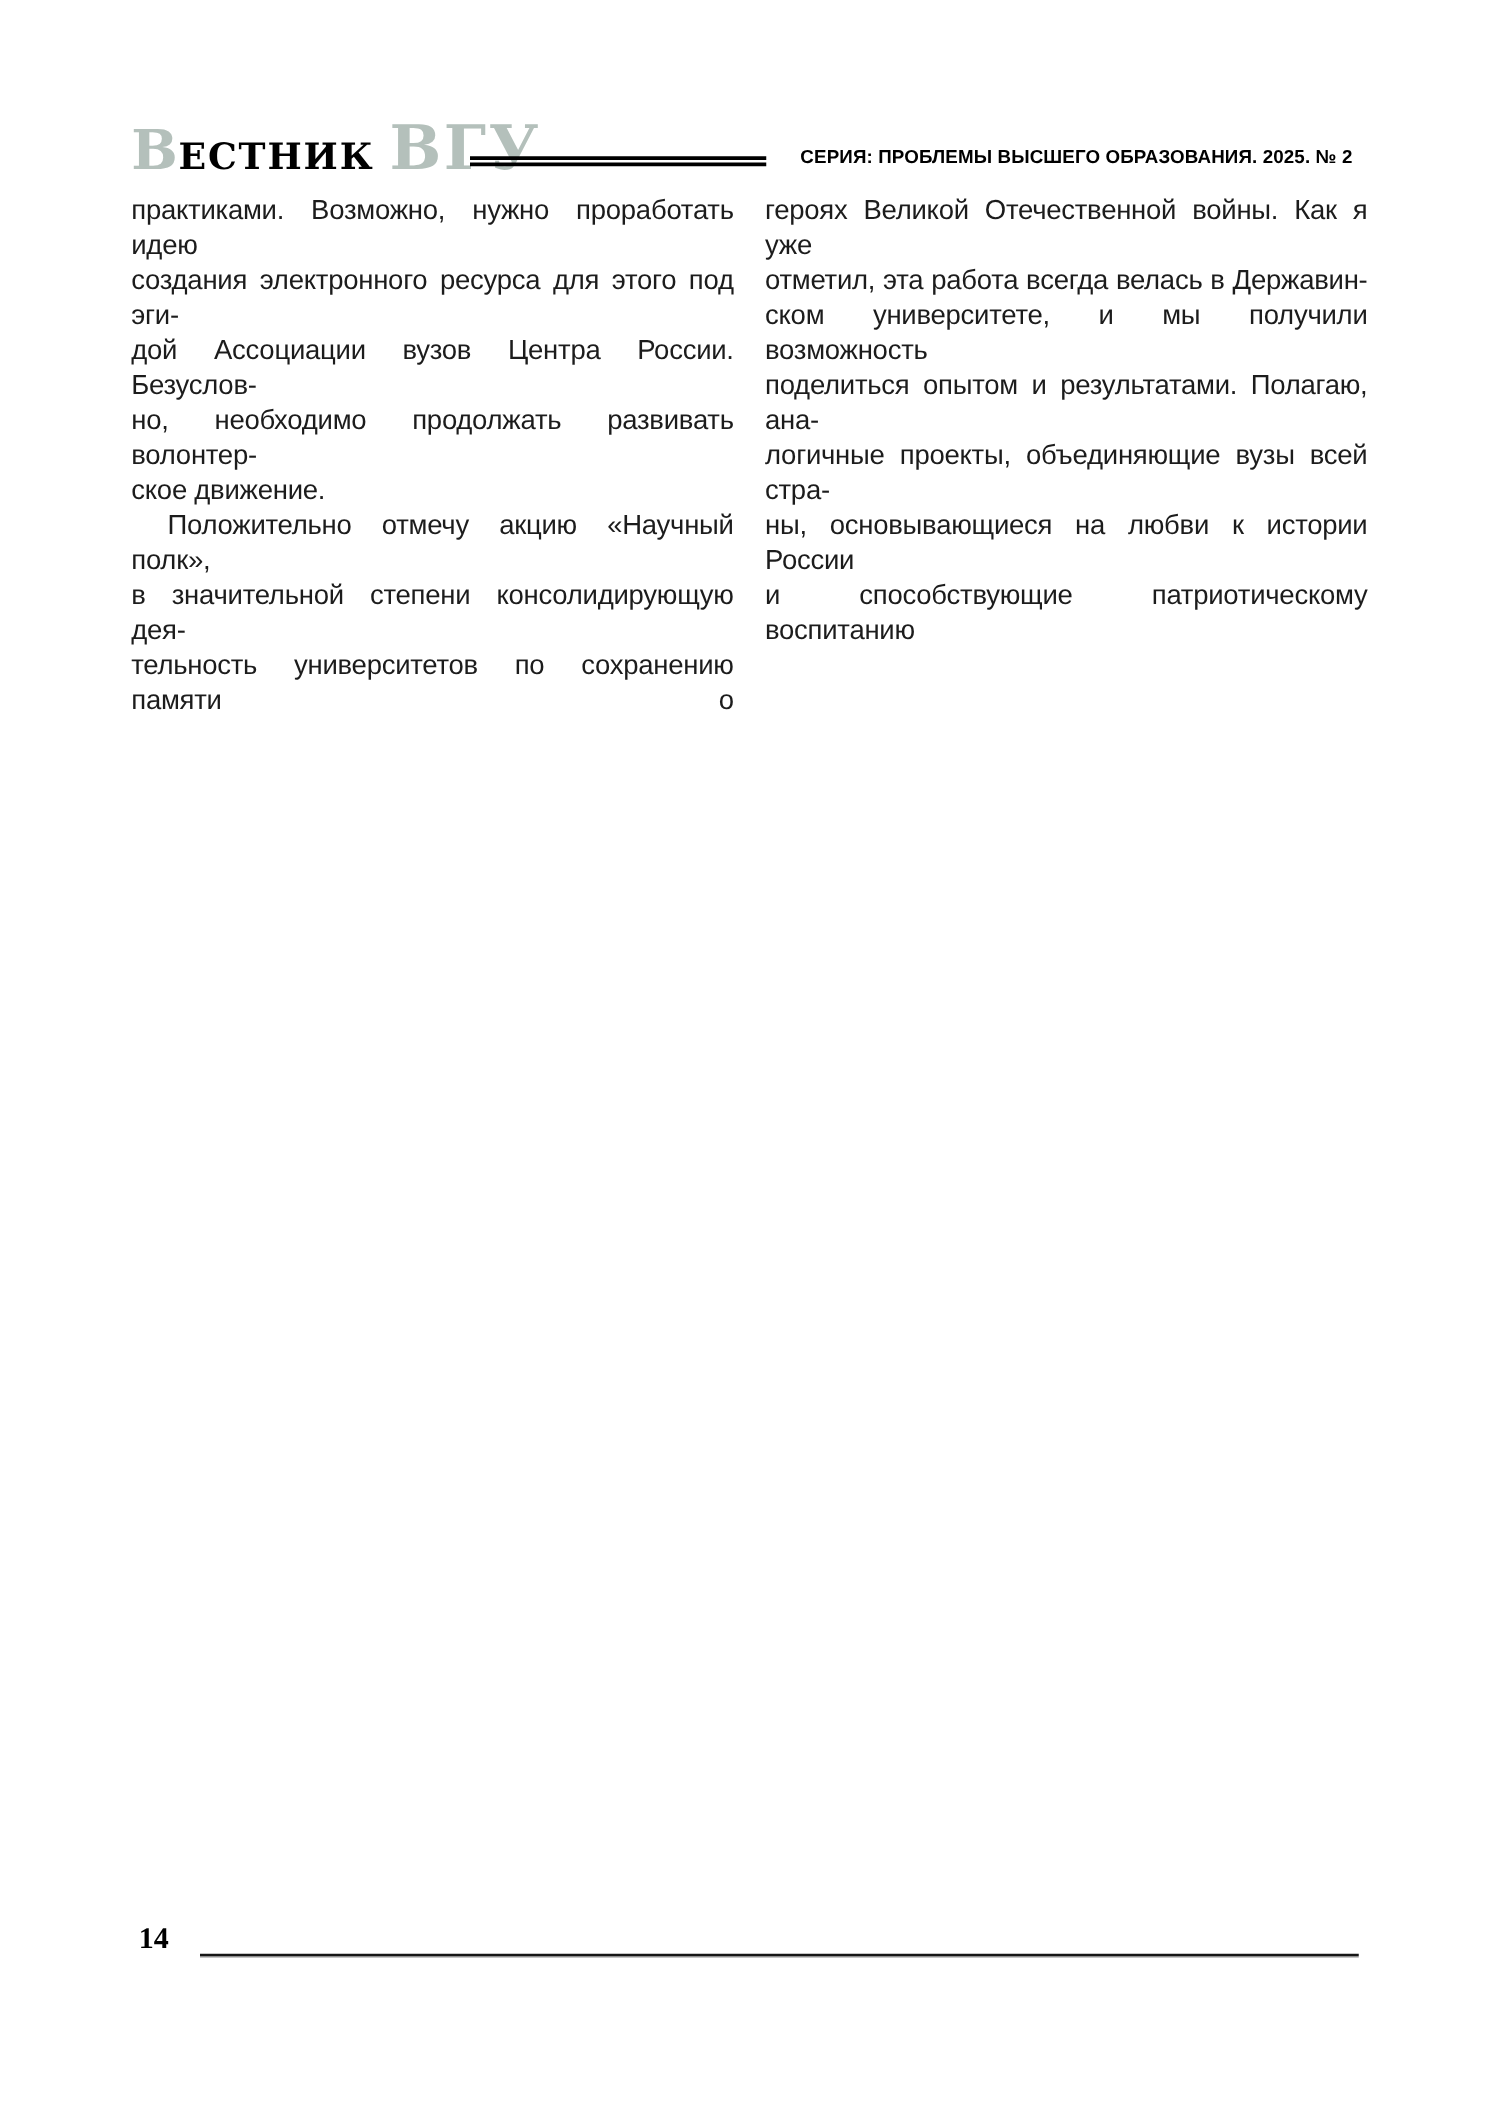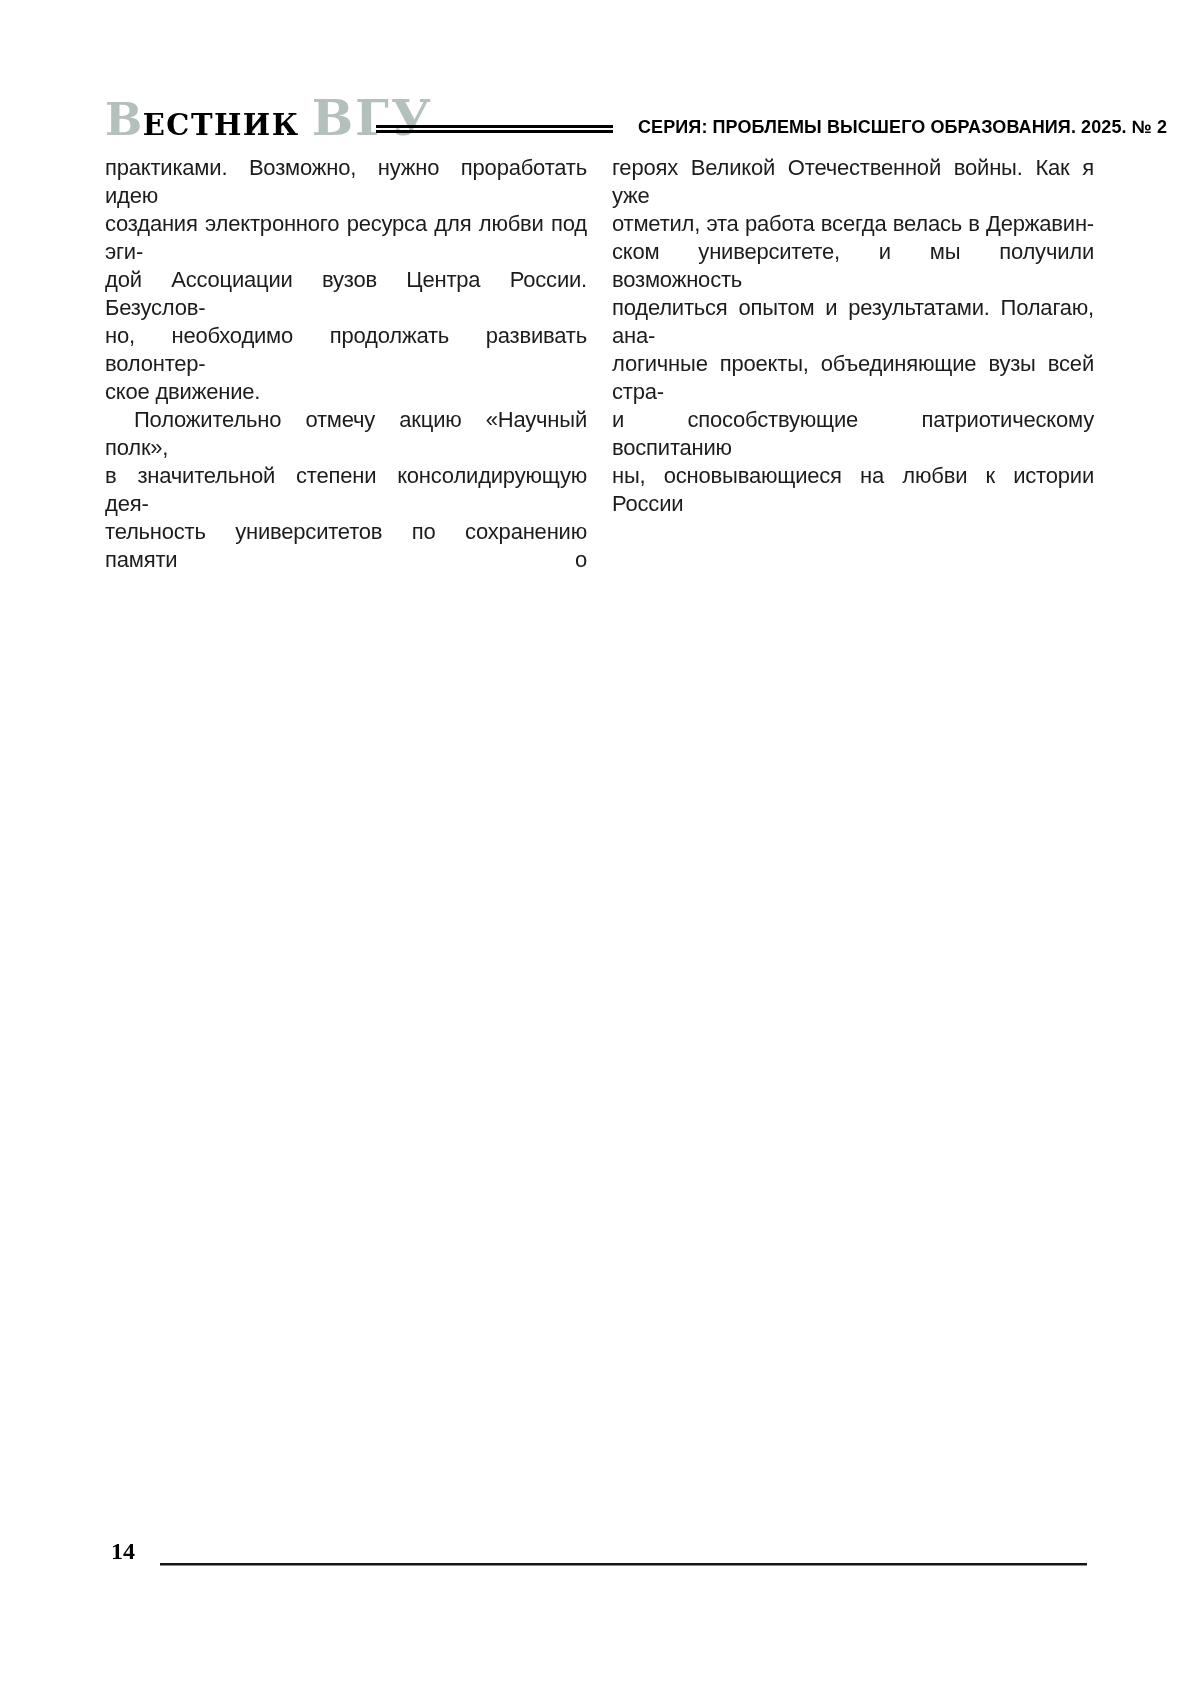--- a/index.html
+++ b/index.html
@@ -36,23 +36,23 @@
     letter-spacing: 2px;
     margin-left: 12px;
   }
   .double-rule {
     position: absolute; left: 271px; top: 29px;
     width: 237px; height: 2px;
     border-top: 3px solid #000;
     border-bottom: 3px solid #000;
   }
   .series {
-    position: absolute; left: 533px; top: 21px;
+    position: absolute; left: 498px; top: 21px;
     width: 479px;
-    font-size: 18px;
+    font-size: 15px;
     font-weight: bold;
     letter-spacing: 0.1px;
     white-space: nowrap;
     text-align: right;
     color: #000;
   }
 
   
   .col {
     position: absolute; top: 154px;
@@ -90,36 +90,36 @@
     <div class="logo">
       <span class="logo-initial" style="color: rgb(180, 192, 187);">В</span><span class="logo-rest">ЕСТНИК</span><span class="logo-suffix" style="color: rgb(180, 192, 187);">ВГУ</span>
     </div>
     <div class="double-rule"></div>
     <div class="series">СЕРИЯ: ПРОБЛЕМЫ ВЫСШЕГО ОБРАЗОВАНИЯ. 2025. № 2</div>
   </header>
 
   <main>
     <div class="col col-left">
         <div class="line">практиками. Возможно, нужно проработать идею</div>
-        <div class="line">создания электронного ресурса для любви под эги-</div>
+        <div class="line">создания электронного ресурса для этого под эги-</div>
         <div class="line">дой Ассоциации вузов Центра России. Безуслов-</div>
         <div class="line">но, необходимо продолжать развивать волонтер-</div>
         <div class="line flush">ское движение.</div>
         <div class="line indent">Положительно отмечу акцию «Научный полк»,</div>
         <div class="line">в значительной степени консолидирующую дея-</div>
         <div class="line">тельность университетов по сохранению памяти о</div>
       </div>
     <div class="col col-right">
         <div class="line">героях Великой Отечественной войны. Как я уже</div>
         <div class="line">отметил, эта работа всегда велась в Державин-</div>
         <div class="line">ском университете, и мы получили возможность</div>
         <div class="line">поделиться опытом и результатами. Полагаю, ана-</div>
         <div class="line">логичные проекты, объединяющие вузы всей стра-</div>
+        <div class="line">ны, основывающиеся на любви к истории России</div>
         <div class="line">и способствующие патриотическому воспитанию</div>
-        <div class="line">ны, основывающиеся на любви к истории России</div>
       </div>
   </main>
 
   <footer>
     <div class="page-number">14</div>
     <div class="footer-rule"></div>
   </footer>
 
 </div>
 

